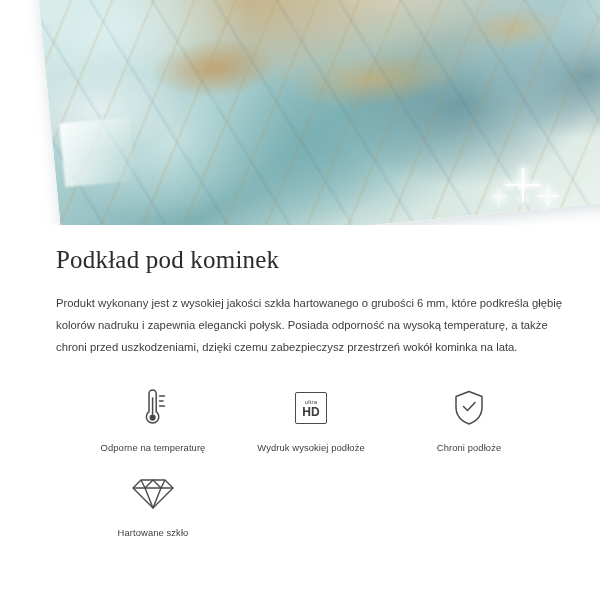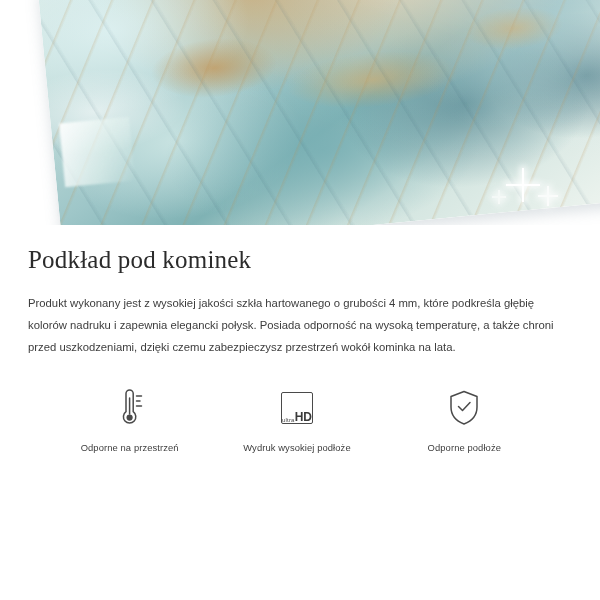--- a/index.html
+++ b/index.html
@@ -116,21 +116,21 @@
     box-shadow: 0 0 6px 2px rgba(255,255,255,0.9);
   }
   .sparkle::before { left: 50%; top: 0; width: 2px; height: 100%; transform: translateX(-50%); }
   .sparkle::after  { top: 50%; left: 0; height: 2px; width: 100%; transform: translateY(-50%); }
   .sparkle.s1 { left: 506px; top: 168px; width: 34px; height: 34px; }
   .sparkle.s2 { left: 538px; top: 186px; width: 20px; height: 20px; opacity: 0.85; }
   .sparkle.s3 { left: 492px; top: 190px; width: 14px; height: 14px; opacity: 0.7; }
 
   
   .content {
-    padding: 18px 34px 0 28px;
+    padding: 18px 34px 0 56px;
   }
 
   .headline {
     font-family: "Liberation Serif", serif;
     font-size: 25px;
     line-height: 1.32;
     color: #2b2b2b;
     font-weight: normal;
     margin: 0 0 16px 0;
     letter-spacing: 0.2px;
@@ -172,22 +172,22 @@
     color: #3d3d3d;
     text-align: center;
     letter-spacing: 0.1px;
   }
   .ultrahd {
     width: 30px;
     height: 30px;
     border: 1.6px solid #4a4a4a;
     border-radius: 2px;
     display: flex;
-    flex-direction: row;
-    align-items: flex-end;
+    flex-direction: column;
+    align-items: center;
     justify-content: center;
     line-height: 1;
   }
   .ultrahd .u1 { font-size: 6px; color: #4a4a4a; letter-spacing: 0.2px; }
   .ultrahd .u2 { font-size: 12px; font-weight: bold; color: #3a3a3a; margin-top: 1px; }
 </style>
 </head>
 <body>
 
 <div class="page">
@@ -203,56 +203,67 @@
     <div class="hero-edge-left"></div>
     <div class="sparkle s1"></div>
     <div class="sparkle s2"></div>
     <div class="sparkle s3"></div>
   </div>
 
   <div class="content">
     <h1 class="headline">
       <span class="l1">Podkład pod kominek</span>
     </h1>
-    <p class="paragraph">Produkt wykonany jest z wysokiej jakości szkła hartowanego o grubości 4 mm, które podkreśla głębię kolorów nadruku i zapewnia elegancki połysk. Posiada odporność na wysoką temperaturę, a także chroni przed uszkodzeniami, dzięki czemu zabezpieczysz przestrzeń wokół kominka na lata.</p>
+    <p class="paragraph">Produkt wykonany jest z wysokiej jakości szkła hartowanego o grubości 6 mm, które podkreśla głębię kolorów nadruku i zapewnia elegancki połysk. Posiada odporność na wysoką temperaturę, a także chroni przed uszkodzeniami, dzięki czemu zabezpieczysz przestrzeń wokół kominka na lata.</p>
 
     <div class="features">
 
       <div class="feature">
         <div class="feature-icon">
           <svg width="40" height="42" viewBox="0 0 40 42" fill="none" stroke="#4a4a4a" stroke-width="1.5" stroke-linecap="round">
             <path d="M16 6.5a3.6 3.6 0 0 1 7.2 0v18.2a6.2 6.2 0 1 1-7.2 0z"></path>
             <line x1="19.6" y1="11" x2="19.6" y2="27"></line>
             <circle cx="19.6" cy="30.6" r="3.1" fill="#4a4a4a" stroke="none"></circle>
             <line x1="26.5" y1="9" x2="31.5" y2="9"></line>
             <line x1="26.5" y1="14" x2="30" y2="14"></line>
             <line x1="26.5" y1="19" x2="31.5" y2="19"></line>
           </svg>
         </div>
-        <div class="feature-label">Odporne na przestrzeń</div>
+        <div class="feature-label">Odporne na temperaturę</div>
       </div>
 
       <div class="feature">
         <div class="feature-icon">
           <div class="ultrahd">
             <span class="u1">ultra</span>
             <span class="u2">HD</span>
           </div>
         </div>
         <div class="feature-label">Wydruk wysokiej podłoże</div>
       </div>
 
       <div class="feature">
         <div class="feature-icon">
           <svg width="40" height="44" viewBox="0 0 40 44" fill="none" stroke="#4a4a4a" stroke-width="1.5" stroke-linejoin="round" stroke-linecap="round">
             <path d="M20 5.5 33 10.5v10.5c0 8.5-5.6 14.2-13 17-7.4-2.8-13-8.5-13-17V10.5z"></path>
             <path d="M14.5 20.5l4 4 7.5-8"></path>
           </svg>
         </div>
-        <div class="feature-label">Odporne podłoże</div>
-      </div>
-
+        <div class="feature-label">Chroni podłoże</div>
+      </div>
+
+      <div class="feature">
+        <div class="feature-icon">
+          <svg width="44" height="38" viewBox="0 0 44 38" fill="none" stroke="#4a4a4a" stroke-width="1.4" stroke-linejoin="round">
+            <path d="M10 6h24l8 8-20 20L2 14z"></path>
+            <path d="M2 14h40"></path>
+            <path d="M10 6l4 8 8-8 8 8 4-8"></path>
+            <path d="M14 14l8 20 8-20"></path>
+          </svg>
+        </div>
+        <div class="feature-label">Hartowane szkło</div>
+      </div>
 
 
 
     </div>
   </div>
 </div>
 
 </body></html>

